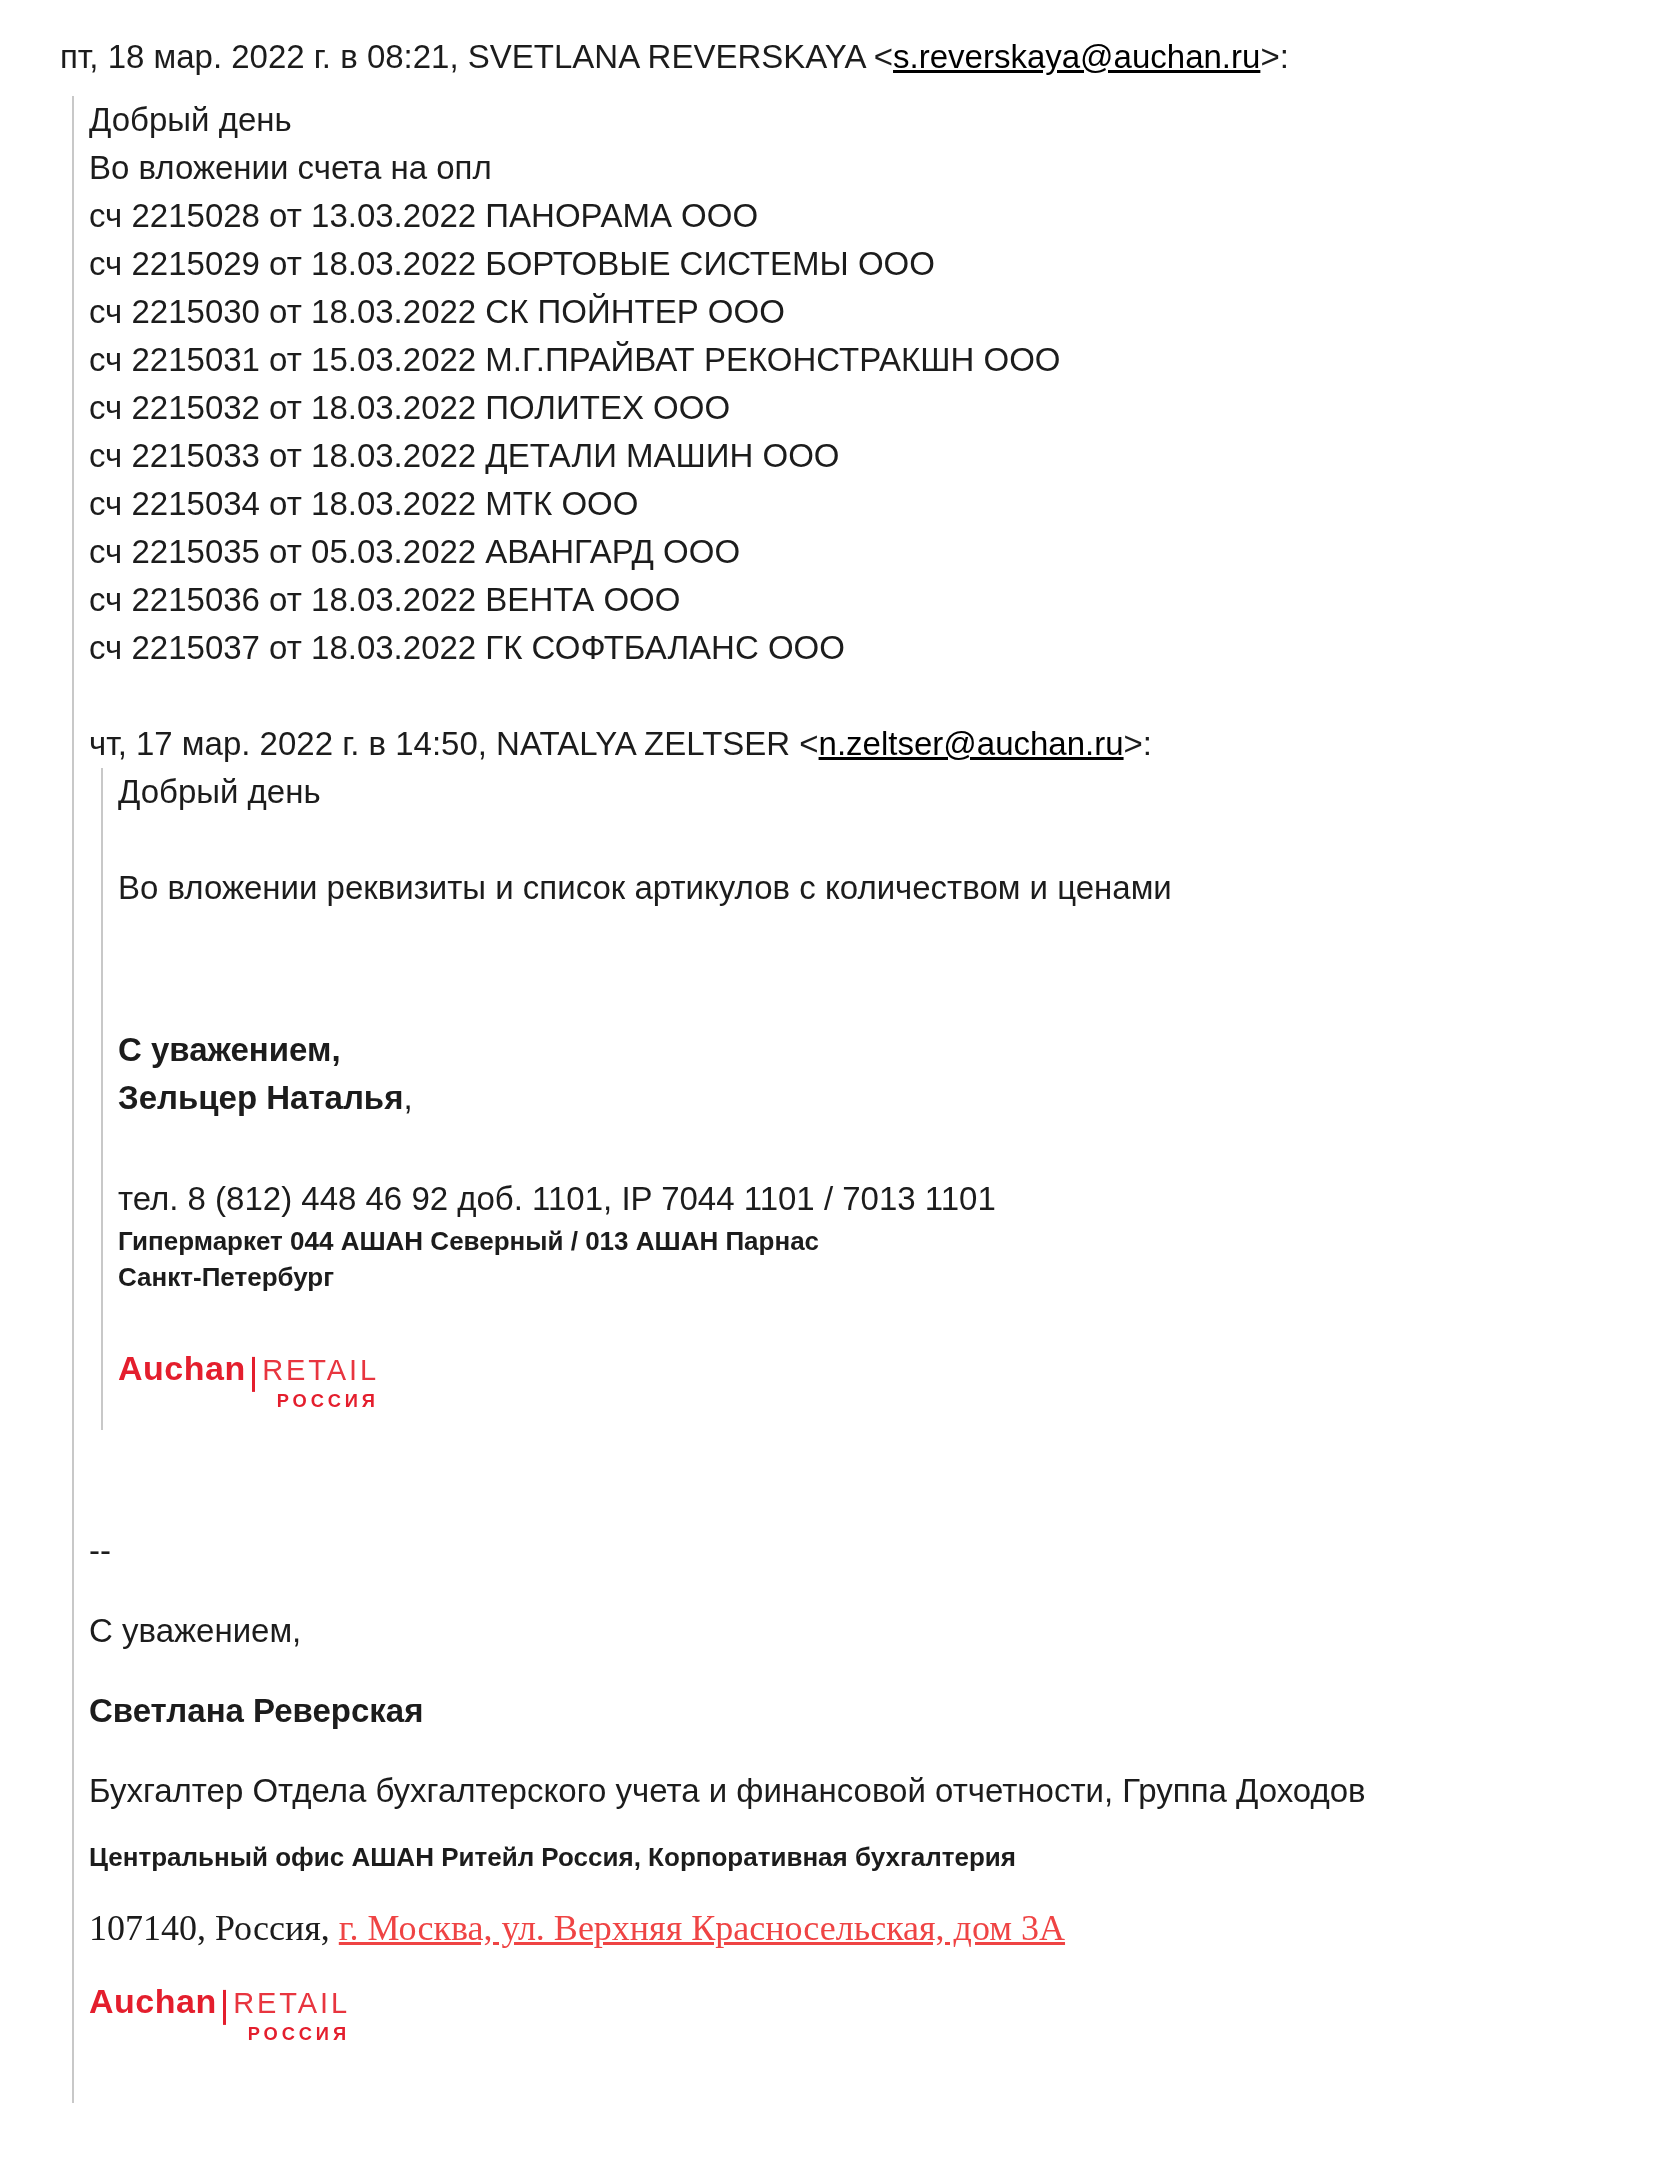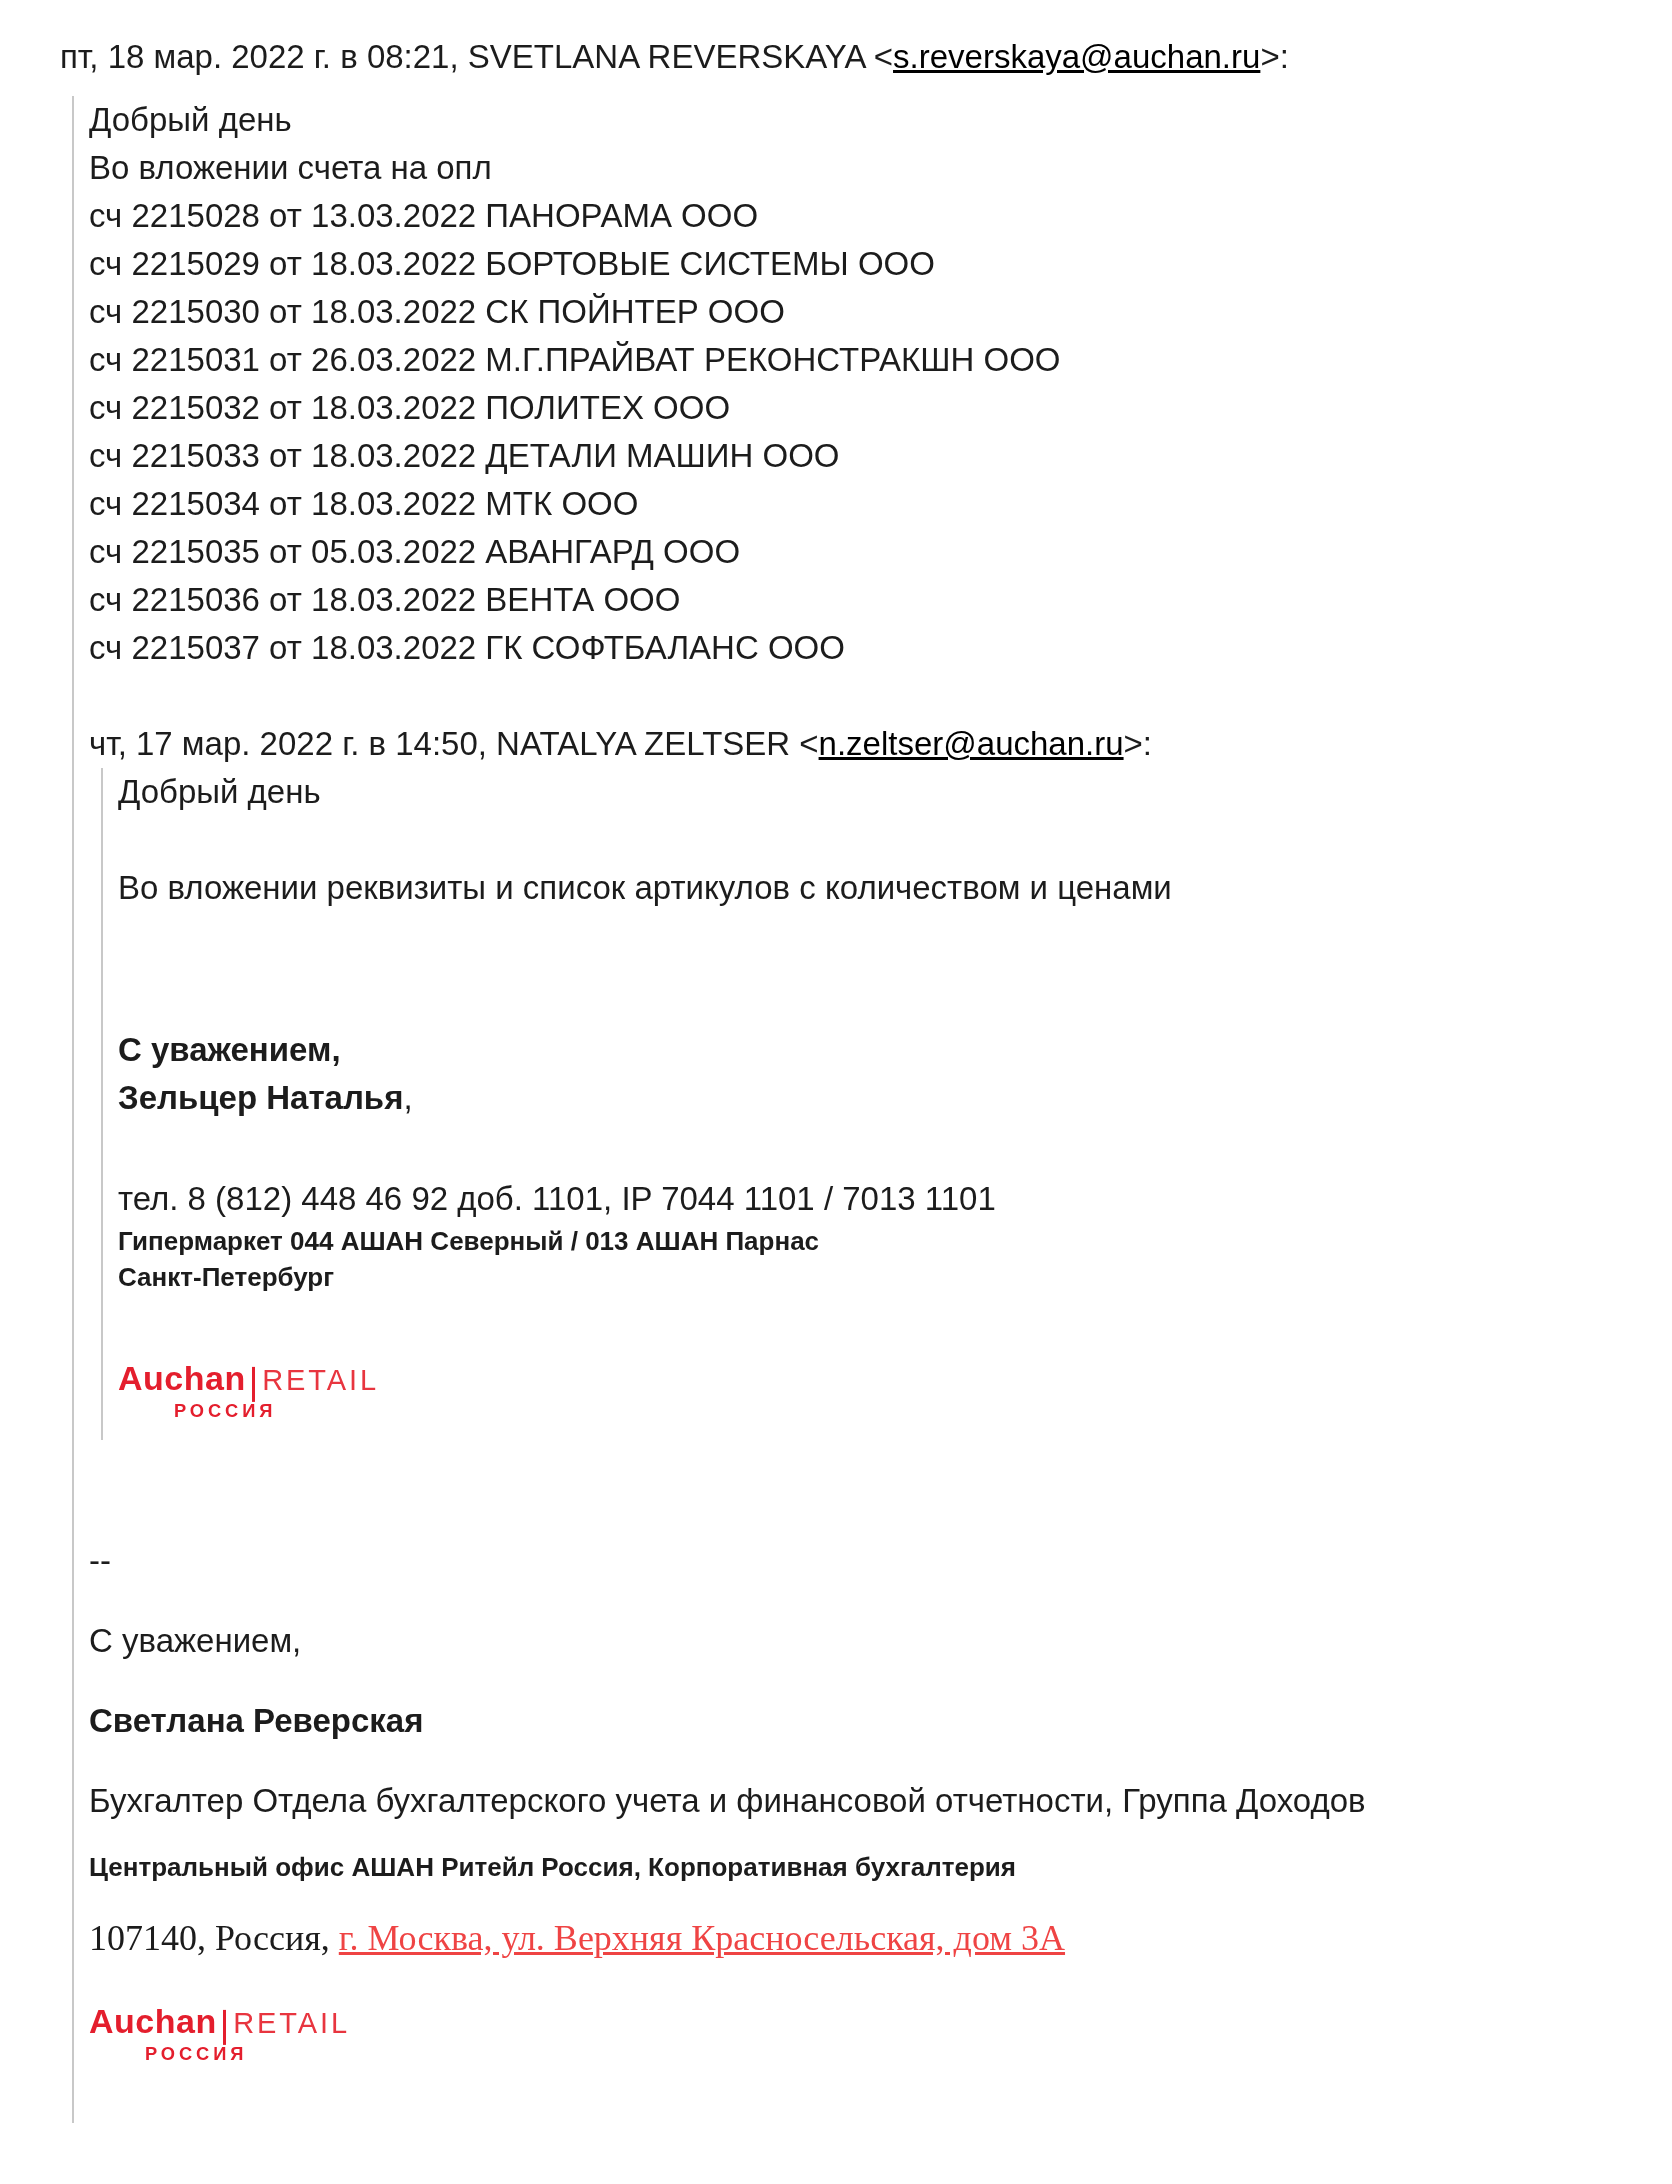--- a/index.html
+++ b/index.html
@@ -37,21 +37,21 @@
     padding: 0 0 9.7px 15.4px;
   }
 
   
   .sp16 { height: 15.4px; } .sp25 { height: 24px; }
   .sp27 { height: 26px; } .sp28 { height: 27px; } .sp30 { height: 29px; }
   .sp33 { height: 32px; } .sp50 { height: 48px; } .sp100 { height: 97px; }
   .sp118 { height: 114px; }
 
   
-  .logo { display: inline-block; margin-top: 18px; }
+  .logo { display: inline-block; margin-top: 8px; text-align: right; }
   .logo-row { display: flex; align-items: baseline; }
   .logo-brand {
     color: #e41e2d; font-weight: 700; font-size: 34px; line-height: 35px;
     letter-spacing: 0.5px;
   }
   .logo-bar {
     width: 2.9px; height: 35px; background: #e41e2d;
     margin: 0 6.8px; transform: translateY(3.9px); align-self: flex-end;
   }
   .logo-division {
@@ -69,21 +69,21 @@
 <div class="ln"><span>пт, 18 мар. 2022 г. в 08:21, SVETLANA REVERSKAYA &lt;</span><a class="mail-link">s.reverskaya@auchan.ru</a><span>&gt;:</span></div>
 
 <div class="sp16"></div>
 
 <blockquote class="q1">
   <div class="ln">Добрый день</div>
   <div class="ln">Во вложении счета на опл</div>
   <div class="ln">сч 2215028 от 13.03.2022 ПАНОРАМА ООО</div>
   <div class="ln">сч 2215029 от 18.03.2022 БОРТОВЫЕ СИСТЕМЫ ООО</div>
   <div class="ln">сч 2215030 от 18.03.2022 СК ПОЙНТЕР ООО</div>
-  <div class="ln">сч 2215031 от 26.03.2022 М.Г.ПРАЙВАТ РЕКОНСТРАКШН ООО</div>
+  <div class="ln">сч 2215031 от 15.03.2022 М.Г.ПРАЙВАТ РЕКОНСТРАКШН ООО</div>
   <div class="ln">сч 2215032 от 18.03.2022 ПОЛИТЕХ ООО</div>
   <div class="ln">сч 2215033 от 18.03.2022 ДЕТАЛИ МАШИН ООО</div>
   <div class="ln">сч 2215034 от 18.03.2022 МТК ООО</div>
   <div class="ln">сч 2215035 от 05.03.2022 АВАНГАРД ООО</div>
   <div class="ln">сч 2215036 от 18.03.2022 ВЕНТА ООО</div>
   <div class="ln">сч 2215037 от 18.03.2022 ГК СОФТБАЛАНС ООО</div>
 
   <div class="sp50"></div>
 
   

